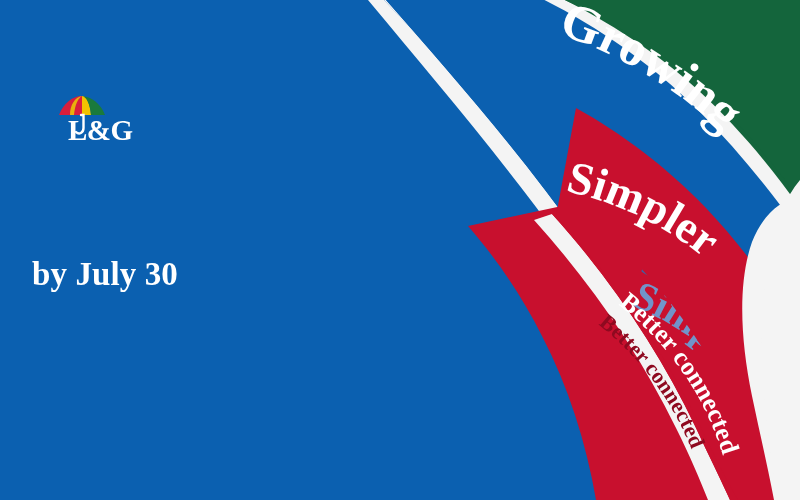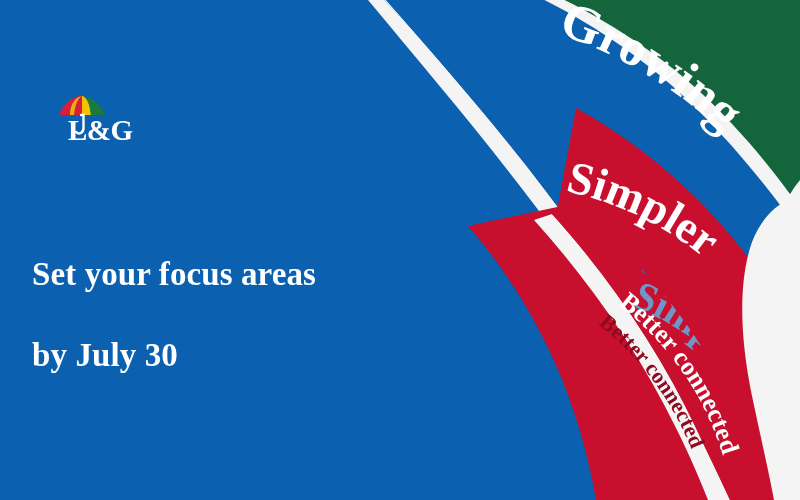--- a/index.html
+++ b/index.html
@@ -387,17 +387,16 @@
       <path d="M16 25 C16 15 21 7 28 6 C24 8 21 15 20 25 Z" fill="#E8B00C"></path>
 
       <path d="M5 25 C9 29 13 29 16 25 C19 29 24 29 28 25 C32 29 37 29 40 25 C44 29 48 29 51 25 L51 28 C47 32 43 32 40 28 C36 32 32 32 28 28 C24 32 19 32 16 28 C12 32 8 32 5 28 Z" fill="#0B60B0"></path>
 
       <path d="M27 25 L29.5 25 L29.5 38 C29.5 43 25 45 22 42" stroke="#ffffff" stroke-width="2.4" fill="none" stroke-linecap="round"></path>
     </svg>
     <div id="logo-wordmark">L&amp;G</div>
   </div>
 
   <div id="headline">
-    <span class="line">Set your focus areas</span>
     <span class="line">by July 30</span>
   </div>
 
 </div>
 
 </body></html>

